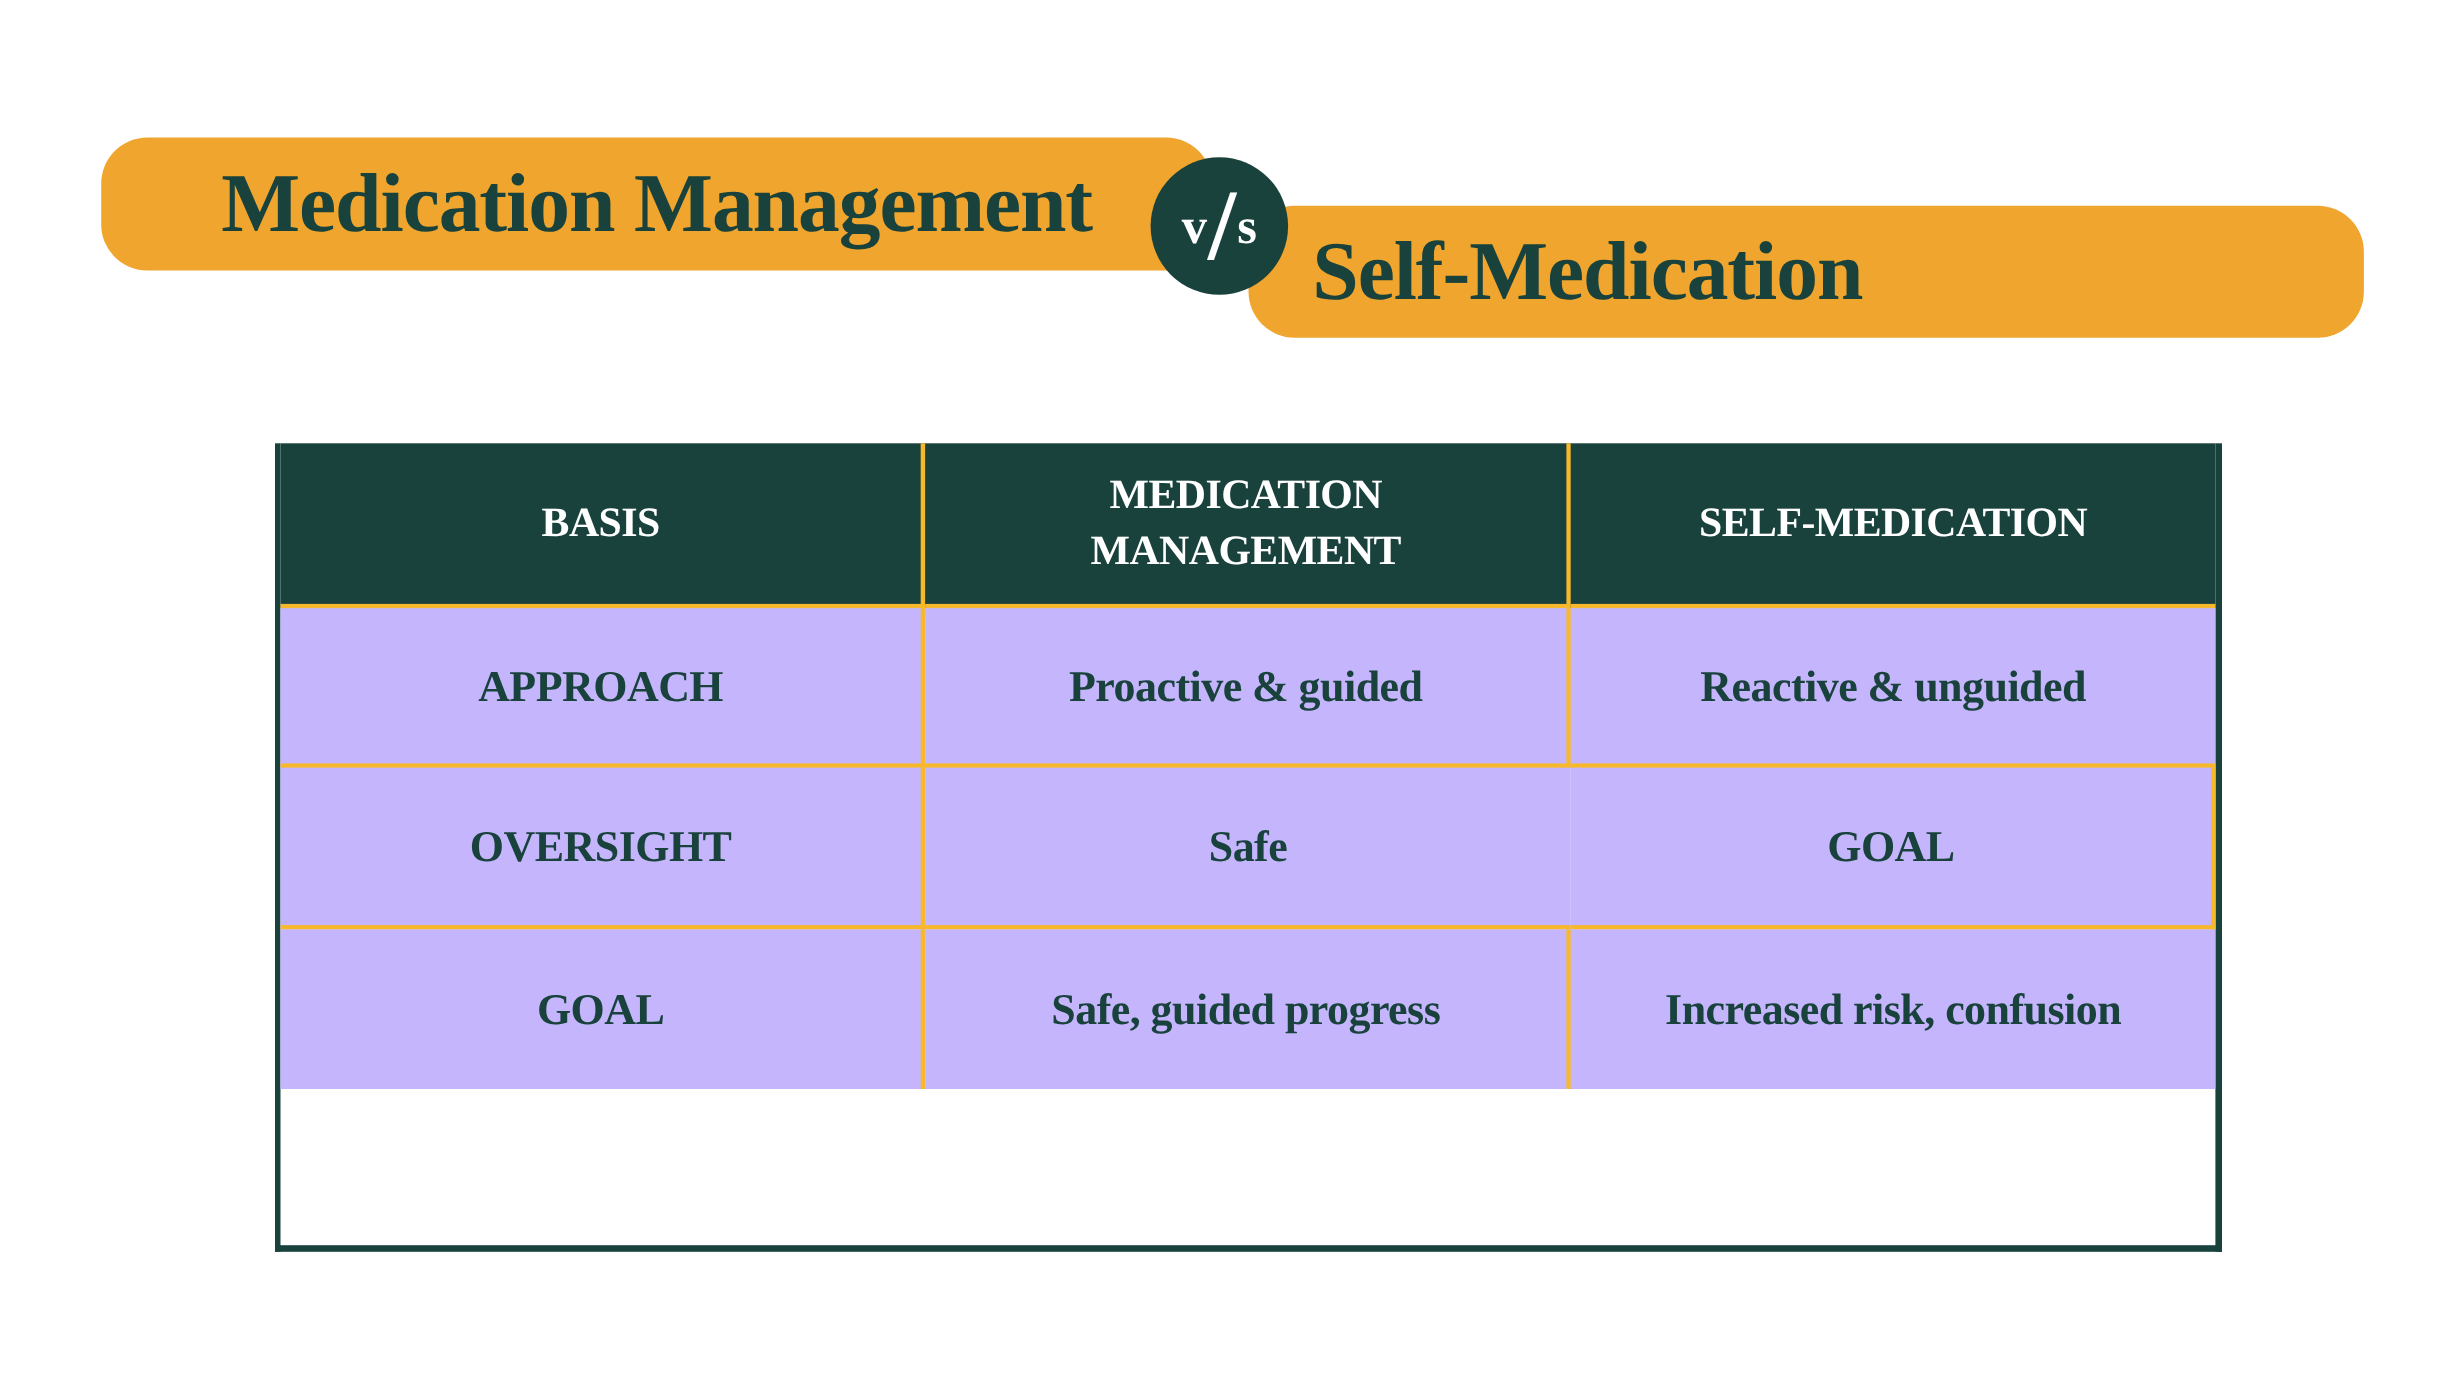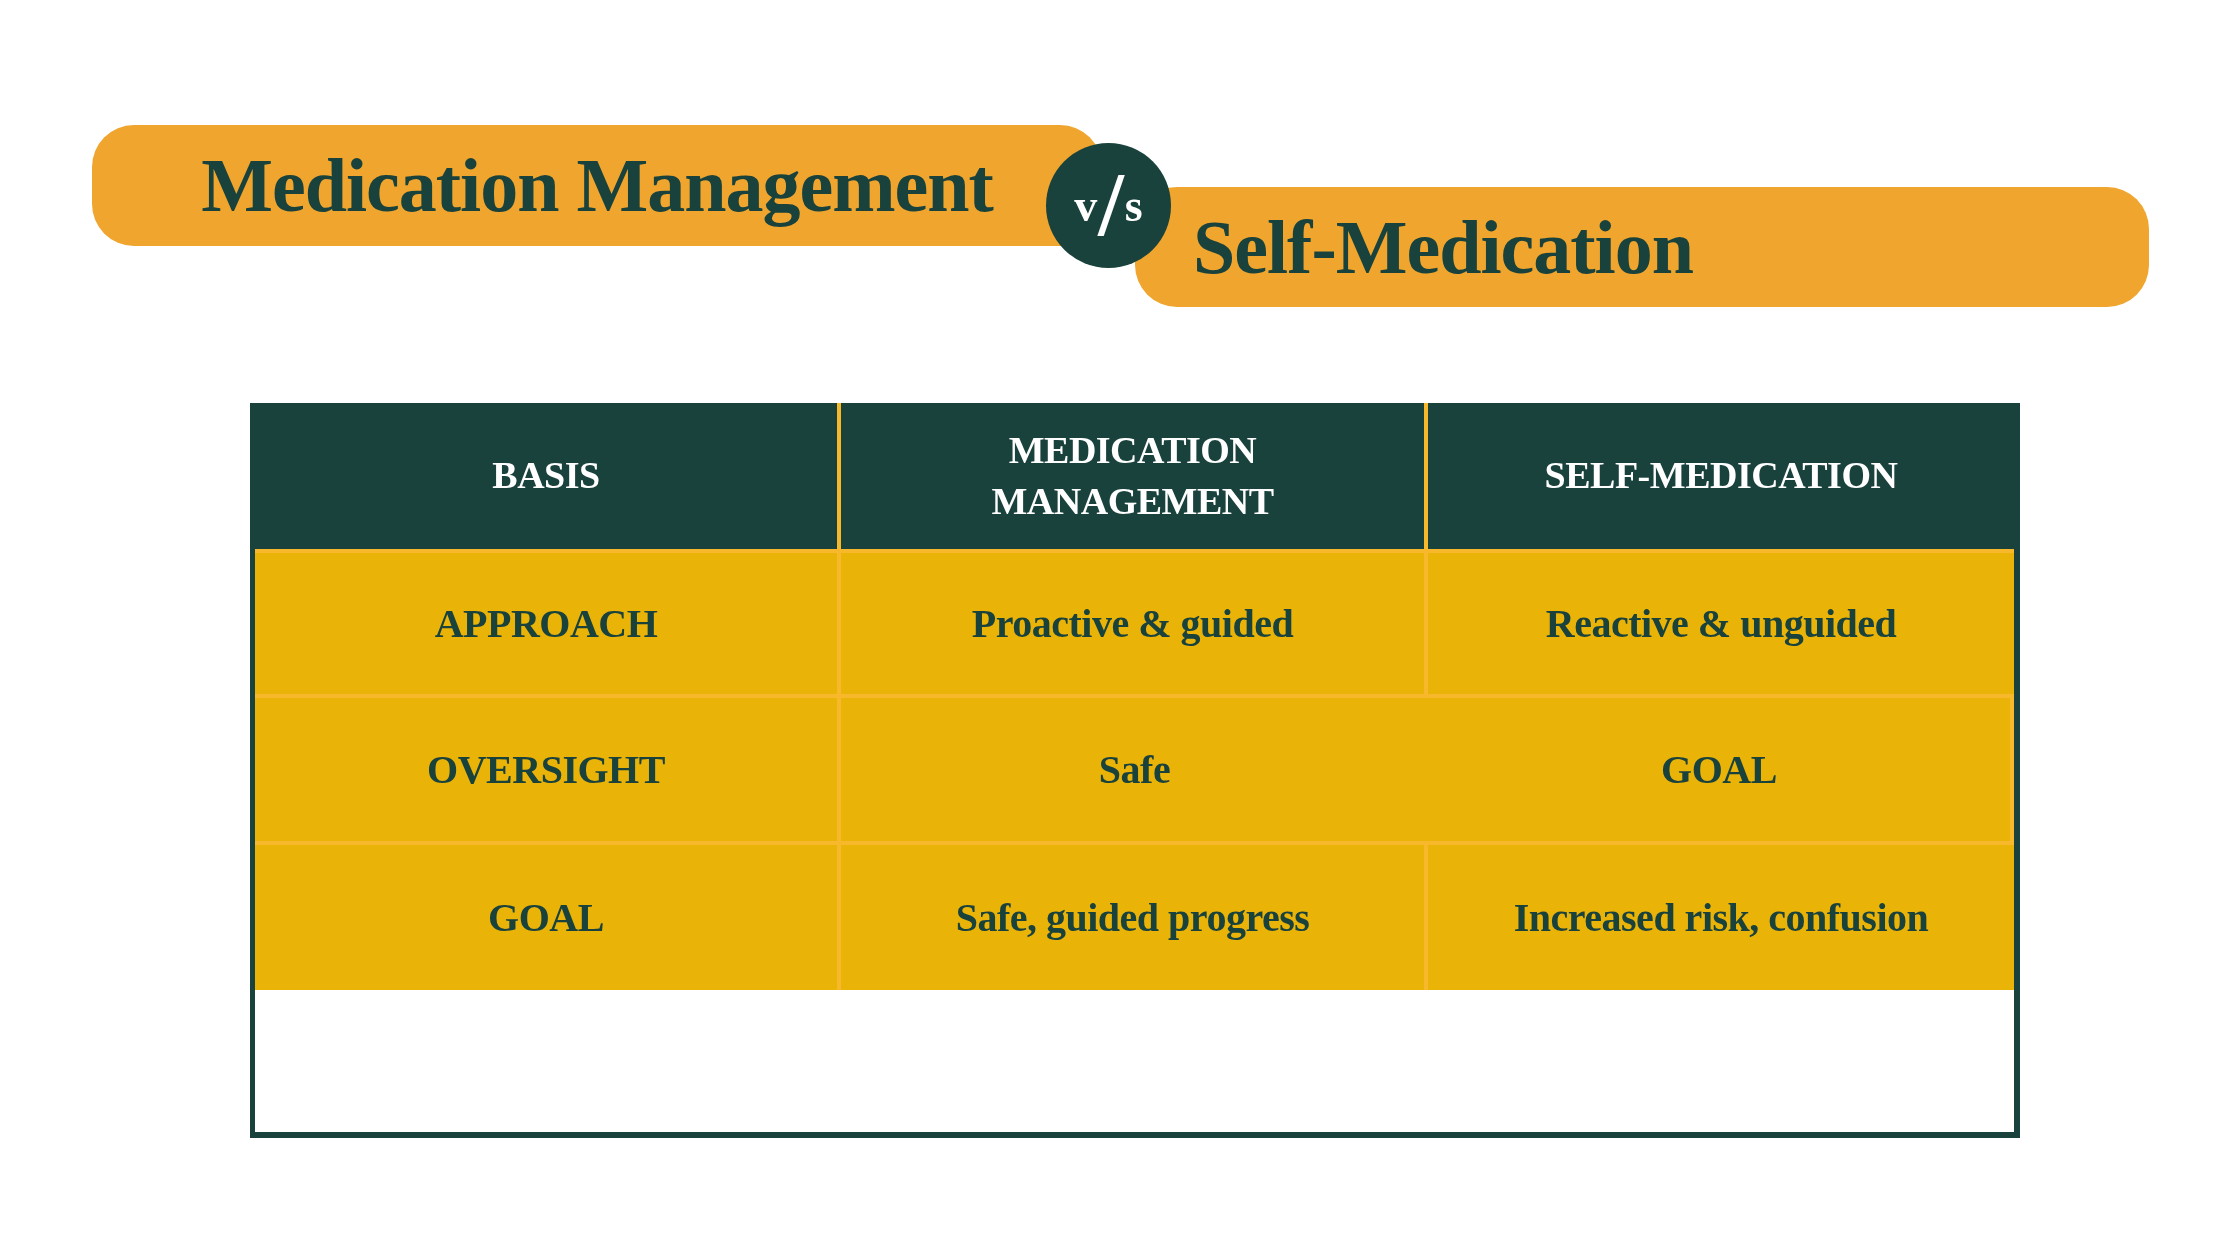--- a/index.html
+++ b/index.html
@@ -100,21 +100,21 @@
     align-items: center;
     justify-content: center;
     text-align: center;
     box-sizing: border-box;
     padding: 0 24px;
     font-weight: bold;
     letter-spacing: -0.5px;
     color: var(--dark_teal, #19423D);
     font-size: 40px;
     line-height: 1.35;
-    background: #eab308;
+    background: #c4b5fd;
   }
   .cell.colsep { border-right: 4px solid var(--grid_yellow, #F7B82B); }
   .cell.rowsep { border-bottom: 4px solid var(--grid_yellow, #F7B82B); }
   .cell.head {
     background: var(--dark_teal, #19423D);
     color: var(--header_text_white, #ffffff);
     font-size: 38px;
     letter-spacing: -0.5px;
   }
 </style>

